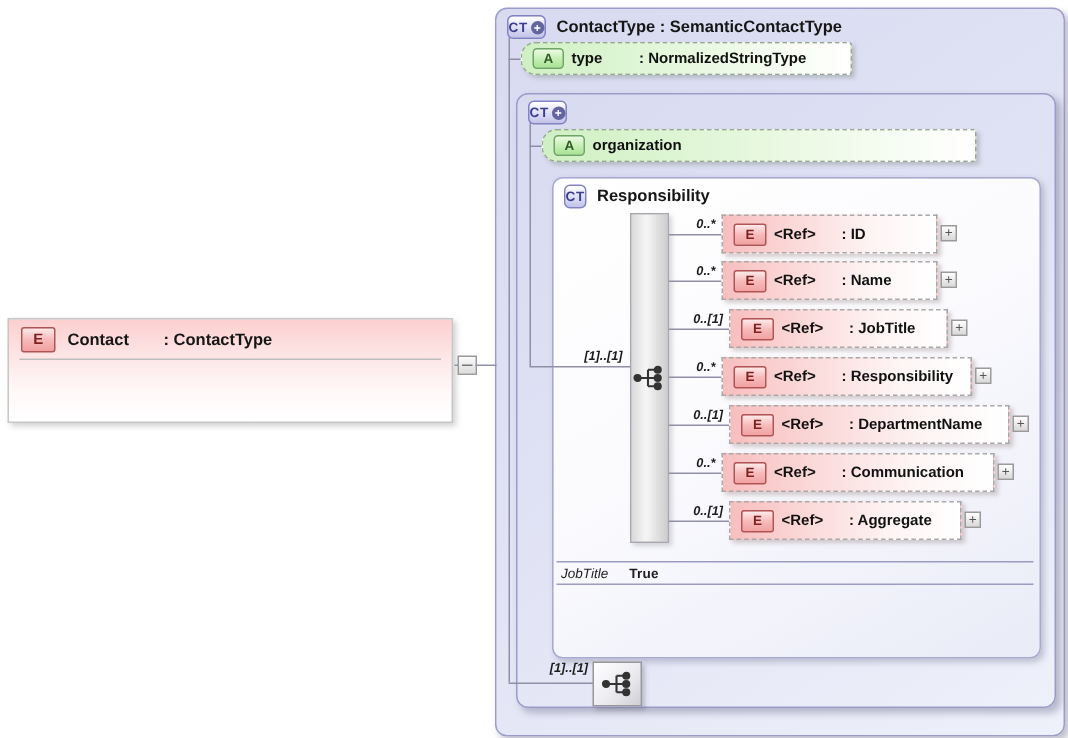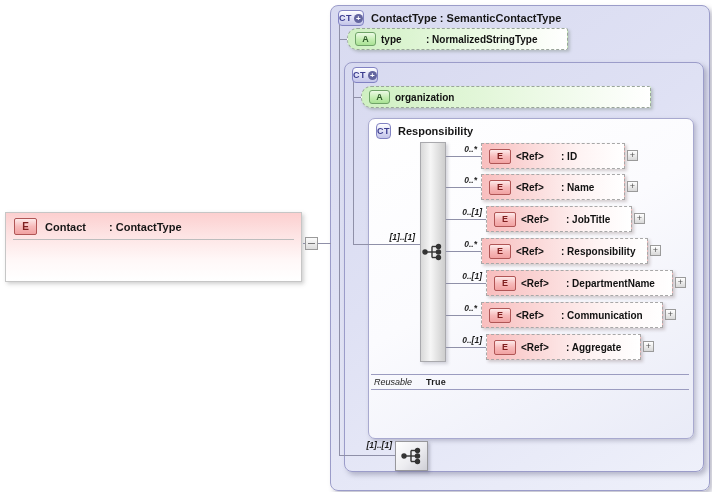--- a/index.html
+++ b/index.html
@@ -151,21 +151,21 @@
         <line x1="10" y1="14.5" x2="15" y2="14.5"></line>
         <circle cx="16.5" cy="3.5" r="2"></circle>
         <circle cx="16.5" cy="9" r="2"></circle>
         <circle cx="16.5" cy="14.5" r="2"></circle>
       </g>
     </svg>
   </div>
 
   <div class="sep layer" style="left:371px;top:374px;width:318px;"></div>
   <div class="abstract-row layer" style="left:374px;top:377px;">
-    <span class="abs-label">Reusable</span>
+    <span class="abs-label">JobTitle</span>
     <span class="abs-value">True</span>
   </div>
   <div class="sep layer" style="left:371px;top:389px;width:318px;"></div>
 
   <div class="card-label layer" style="left:352px;top:440px;width:40px;">[1]..[1]</div>
   <div class="model-box layer" style="left:395px;top:441px;">
     <svg width="22" height="20" viewBox="0 0 22 18">
       <g stroke="#333" stroke-width="1.4" fill="#333">
         <circle cx="3" cy="9" r="2"></circle>
         <line x1="3" y1="9" x2="10" y2="9"></line>

